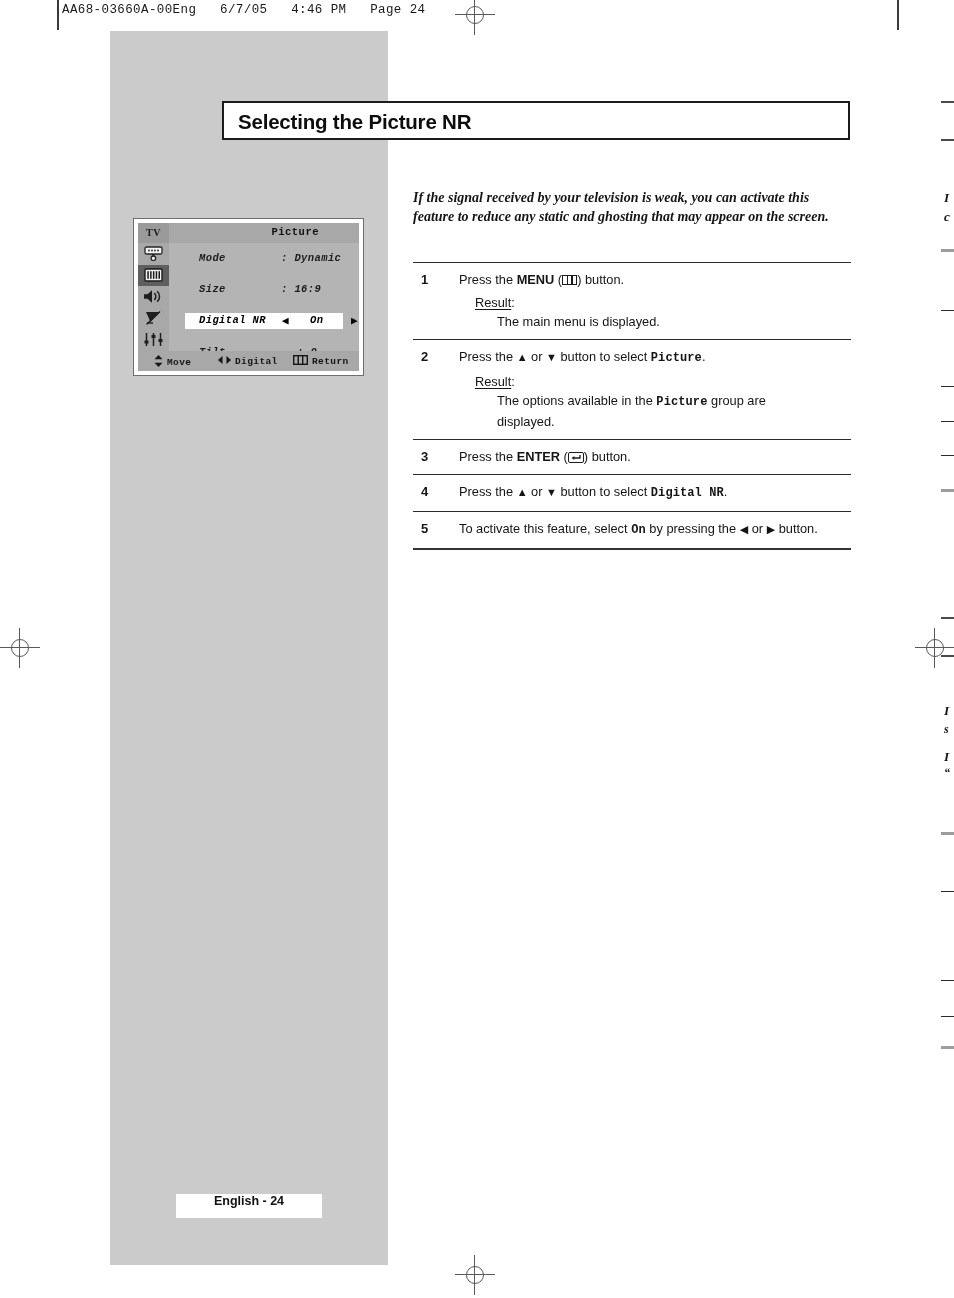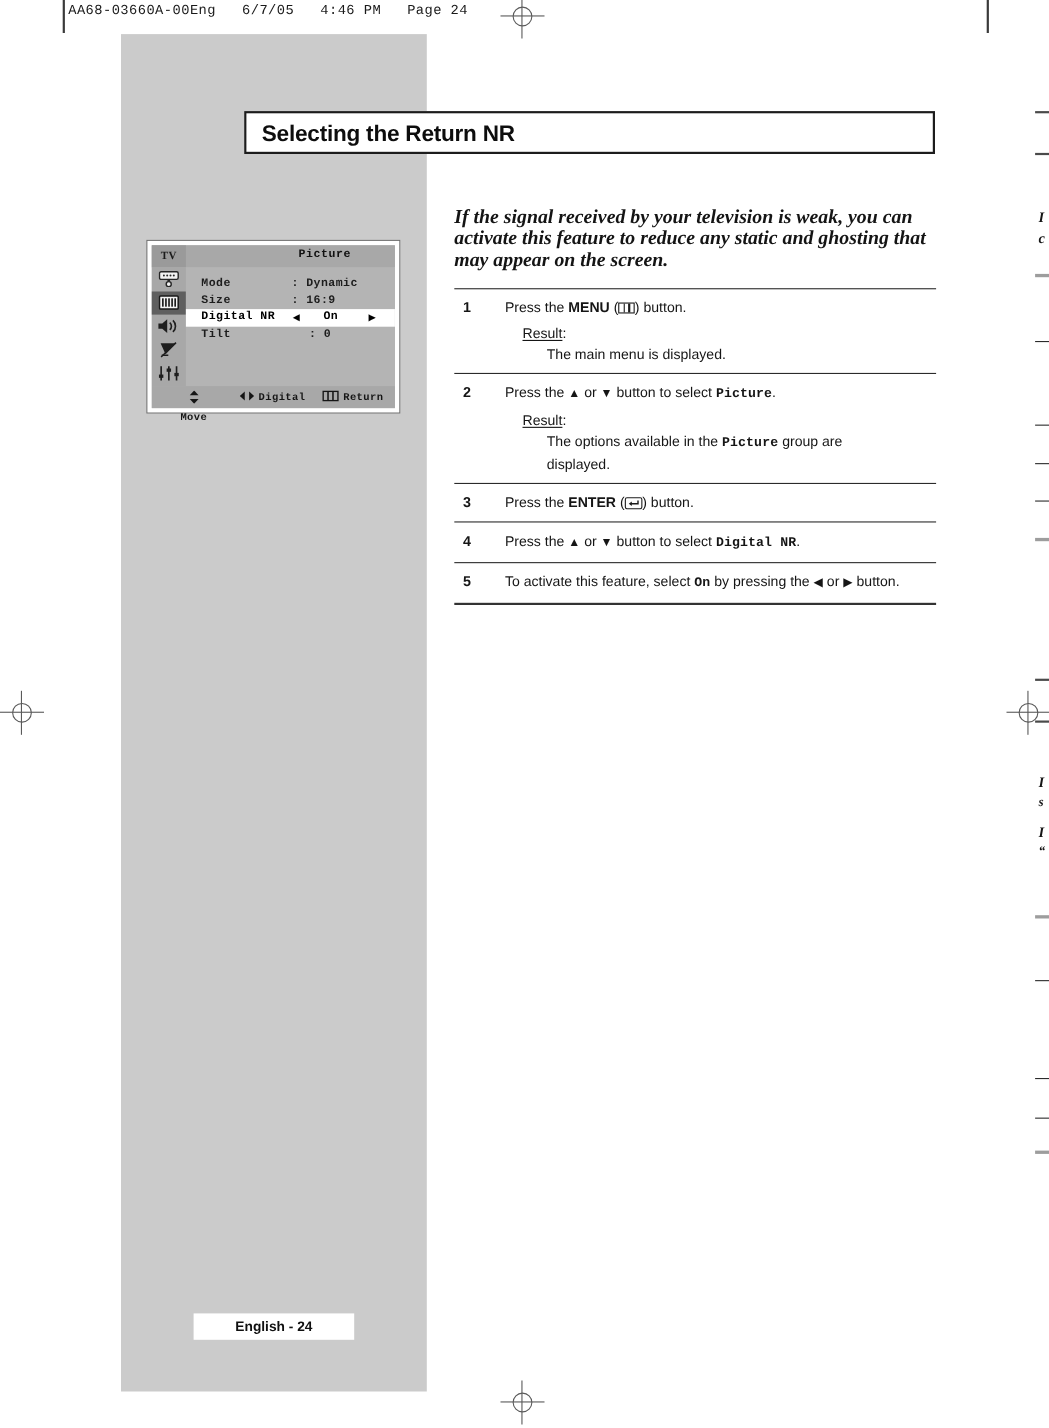--- a/index.html
+++ b/index.html
@@ -158,24 +158,25 @@
   .osd-body {
     position: absolute;
     left: 31px; top: 20px;
     right: 0;
     bottom: 20px;
     background: #b4b4b4;
   }
   .osd-row {
     position: relative;
     height: 15px;
-    margin: 0;
+    margin: 16px;
     font-size: 10.5px;
     color: #1d1d1d;
     letter-spacing: 0.4px;
+    font-style: italic;
   }
   .osd-row .lbl {
     position: absolute;
     left: 14px;
     top: 1px;
     font-weight: bold;
   }
   .osd-row .val {
     position: absolute;
     left: 96px;
@@ -218,31 +219,31 @@
     font-weight: bold;
   }
   .osd-bb-item {
     position: absolute;
     top: 4px;
     display: flex;
     align-items: center;
     gap: 4px;
     letter-spacing: 0.4px;
   }
-  .osd-bb-item.i1 { left: 26px; flex-direction: column; }
+  .osd-bb-item.i1 { left: 16px; }
   .osd-bb-item.i2 { left: 80px; }
   .osd-bb-item.i3 { left: 155px; }
 
   
   .intro {
     position: absolute;
     left: 413px;
     top: 188px;
     width: 432px;
-    font-size: 18px;
+    font-size: 14px;
     line-height: 19.3px;
     font-weight: bold;
     font-style: italic;
     font-family: "Liberation Serif", serif;
     color: #141414;
   }
 
   .steps {
     position: absolute;
     left: 413px;
@@ -332,21 +333,20 @@
 
   
   .footer-tab {
     position: absolute;
     left: 176px;
     top: 1194px;
     width: 146px;
     height: 24px;
     background: #ffffff;
     display: flex;
-    align-items: center;
     justify-content: center;
     font-size: 12.5px;
     font-weight: bold;
     color: #101010;
   }
 
   
   .edge-frag {
     position: absolute;
     font-family: "Liberation Serif", serif;
@@ -394,21 +394,21 @@
 </div>
 <div class="reg-mark" style="left:915px; top:628px;">
   <div class="reg-h"></div>
   <div class="reg-v"></div>
   <div class="reg-circle"></div>
 </div>
 
 <div class="grey-panel"></div>
 
 <div class="page-title-box">
-  <div class="title-text">Selecting the Return NR</div>
+  <div class="title-text">Selecting the Picture NR</div>
 </div>
 
 <div class="osd">
   <div class="osd-inner">
 
     <div class="osd-topbar"></div>
     <div class="osd-tv-tag">TV</div>
     <div class="osd-heading">Picture</div>
 
     <div class="osd-iconrail">

